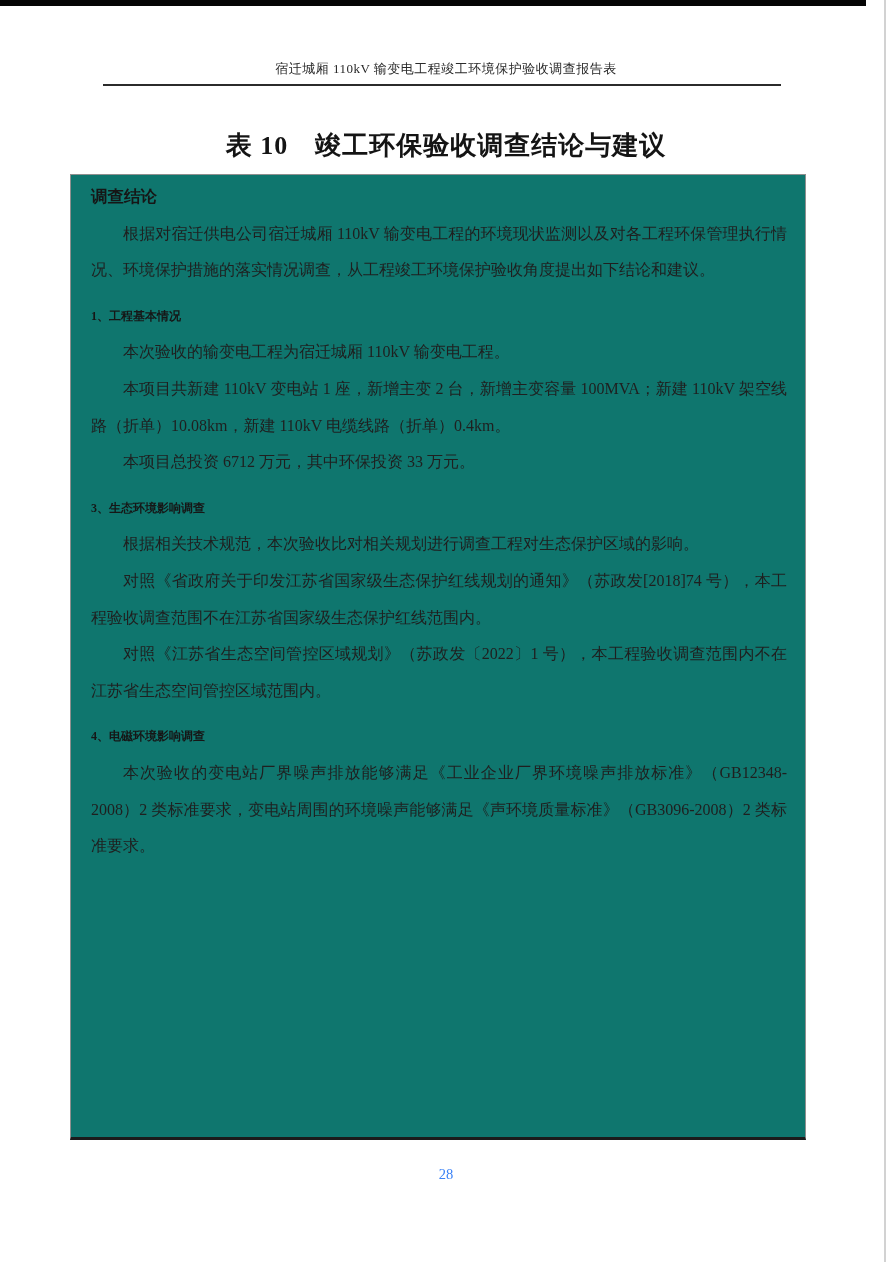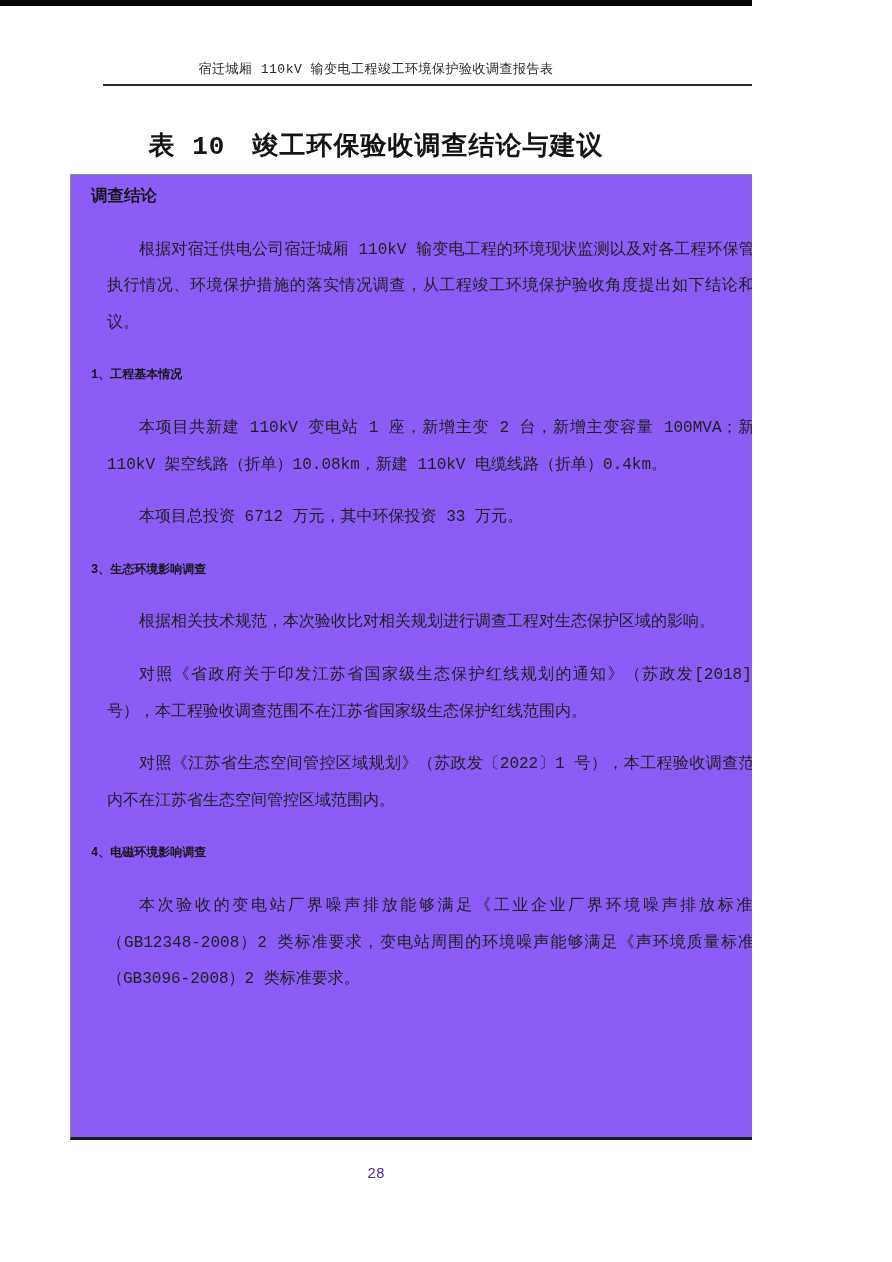--- a/index.html
+++ b/index.html
@@ -2,24 +2,24 @@
 <html lang="zh"><head>
 <meta charset="utf-8">
 <style>
   html, body {
     margin: 0;
     padding: 0;
     background: #ffffff;
   }
   .page {
     position: relative;
-    width: 752px;
+    width: 892px;
     height: 1262px;
     background: #ffffff;
-    font-family: Liberation Mono, monospace;
+    font-family: Liberation Serif, serif;
     color: #1f1f1f;
     overflow: hidden;
   }
   .scan-top-bar {
     position: absolute;
     top: 0;
     left: 0;
     width: 866px;
     height: 6px;
     background: #050505;
@@ -64,52 +64,52 @@
   .report-box {
     position: absolute;
     left: 70px;
     top: 174px;
     width: 736px;
     height: 966px;
     box-sizing: border-box;
     border: 1px solid #8f8f8f;
     border-bottom: 3px solid #1b1b1b;
     padding: 4px 18px 0 20px;
-    background: #8b5cf6;
+    background: #0f766e;
   }
   .box-heading {
     margin: 0;
     font-size: 16.5px;
     font-weight: bold;
     line-height: 36.6px;
     color: #161616;
   }
   .sec-heading {
     margin: 9px 0 0 0;
     font-size: 12px;
     font-weight: bold;
     line-height: 36.6px;
     color: #161616;
   }
   .para {
-    margin: 16px;
+    margin: 0;
     font-size: 16px;
     line-height: 36.6px;
     text-indent: 2em;
     text-align: justify;
     color: #1f1f1f;
   }
   .page-number {
     position: absolute;
     top: 1166px;
     left: 0;
     width: 100%;
     text-align: center;
     font-size: 14.5px;
-    color: #4c1d95;
+    color: #3b82f6;
   }
 </style>
 </head>
 <body>
 
 <div class="page">
 
   <div class="scan-top-bar"></div>
   <div class="scan-edge-line"></div>
 
@@ -117,20 +117,21 @@
   <div class="doc-header-rule"></div>
 
   <div class="table-title">表 10　竣工环保验收调查结论与建议</div>
 
   <div class="report-box">
 
     <h2 class="box-heading">调查结论</h2>
     <p class="para">根据对宿迁供电公司宿迁城厢 110kV 输变电工程的环境现状监测以及对各工程环保管理执行情况、环境保护措施的落实情况调查，从工程竣工环境保护验收角度提出如下结论和建议。</p>
 
     <h3 class="sec-heading">1、工程基本情况</h3>
+    <p class="para">本次验收的输变电工程为宿迁城厢 110kV 输变电工程。</p>
     <p class="para">本项目共新建 110kV 变电站 1 座，新增主变 2 台，新增主变容量 100MVA；新建 110kV 架空线路（折单）10.08km，新建 110kV 电缆线路（折单）0.4km。</p>
     <p class="para">本项目总投资 6712 万元，其中环保投资 33 万元。</p>
 
 
     <h3 class="sec-heading">3、生态环境影响调查</h3>
     <p class="para">根据相关技术规范，本次验收比对相关规划进行调查工程对生态保护区域的影响。</p>
     <p class="para">对照《省政府关于印发江苏省国家级生态保护红线规划的通知》（苏政发[2018]74 号），本工程验收调查范围不在江苏省国家级生态保护红线范围内。</p>
     <p class="para">对照《江苏省生态空间管控区域规划》（苏政发〔2022〕1 号），本工程验收调查范围内不在江苏省生态空间管控区域范围内。</p>
 
     <h3 class="sec-heading">4、电磁环境影响调查</h3>

